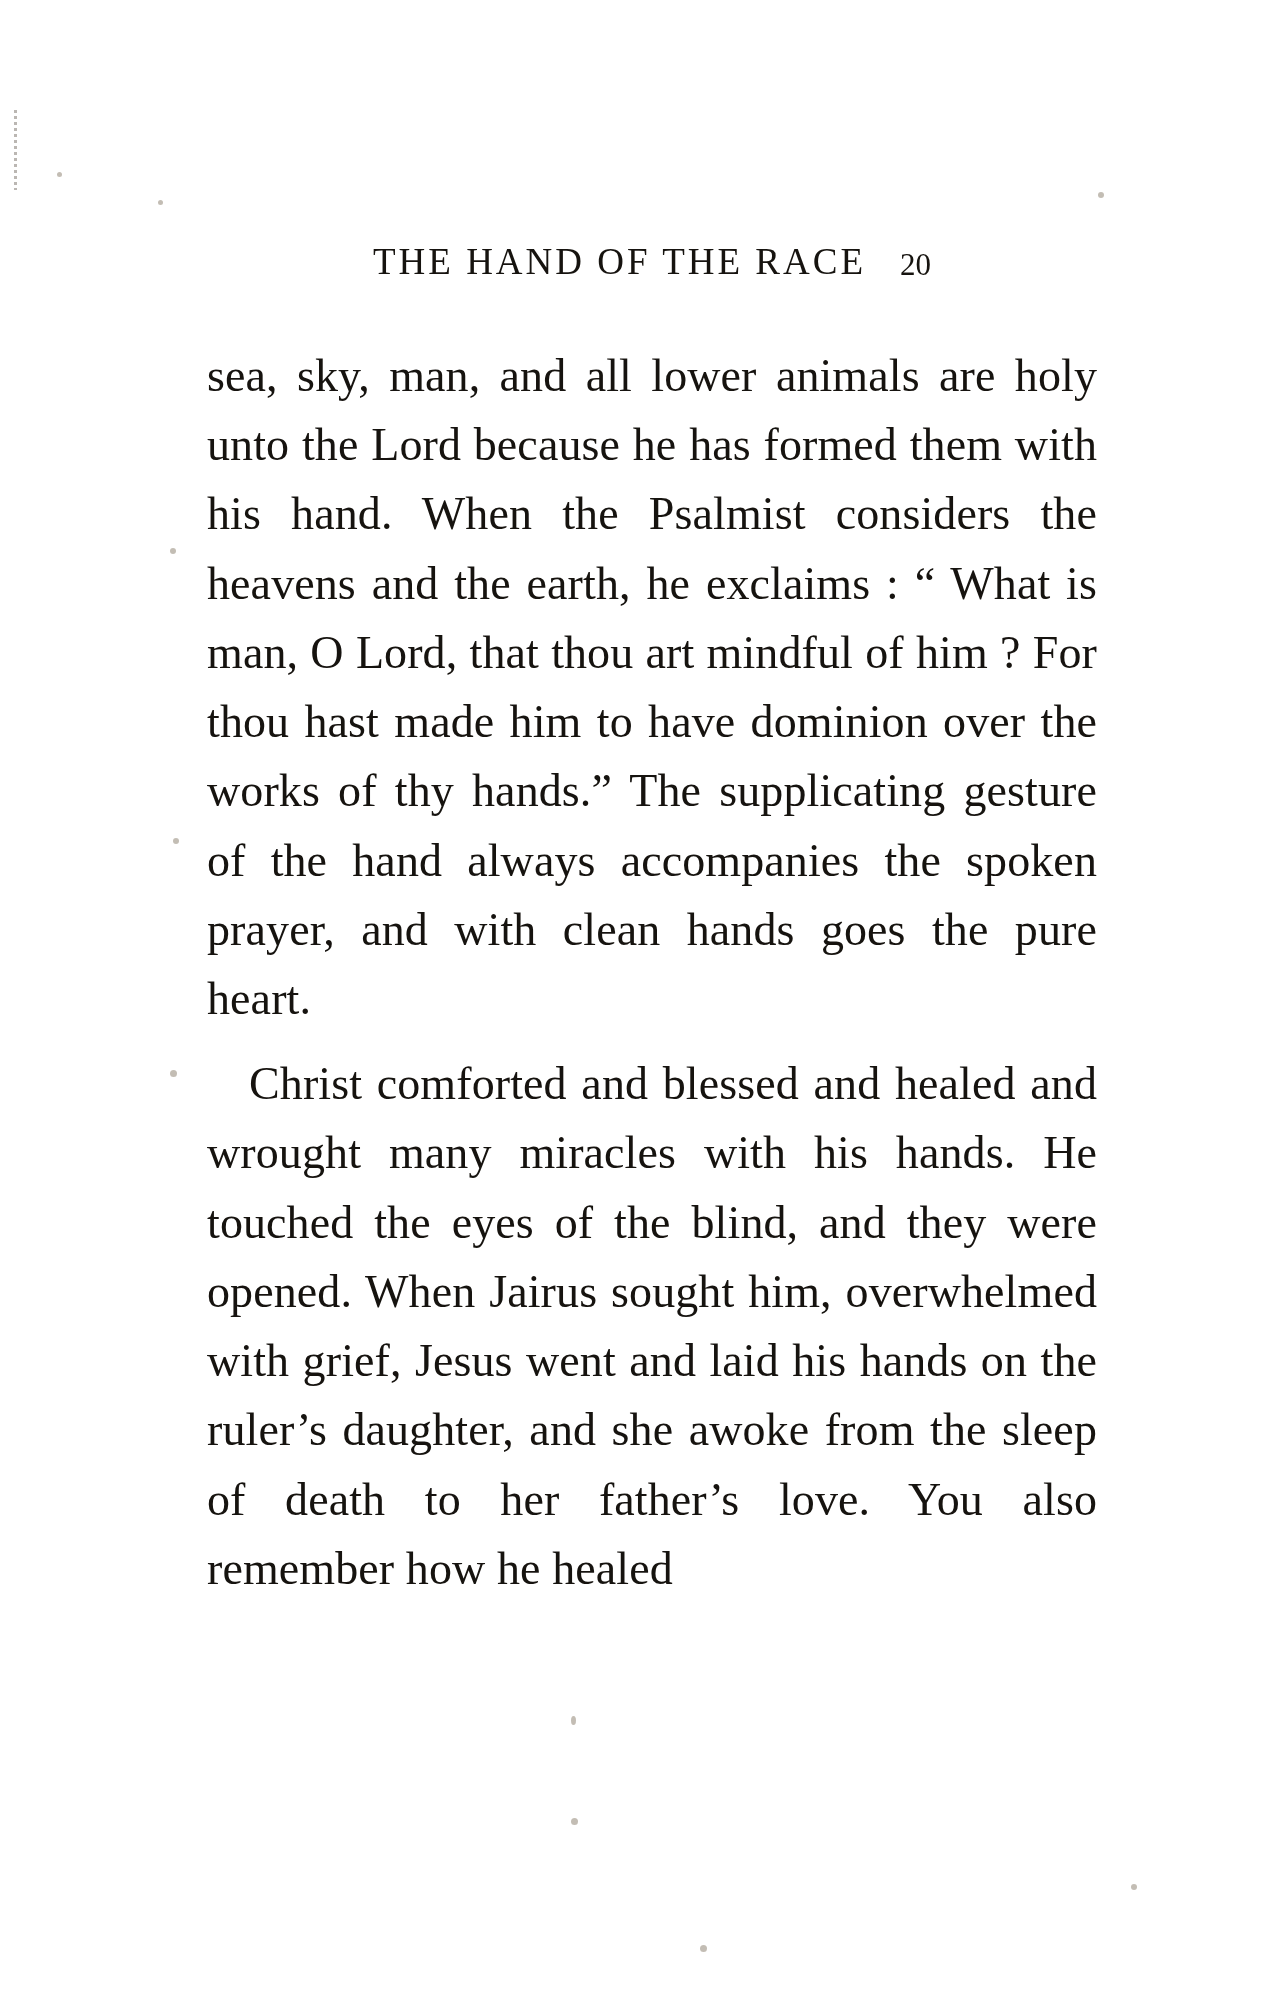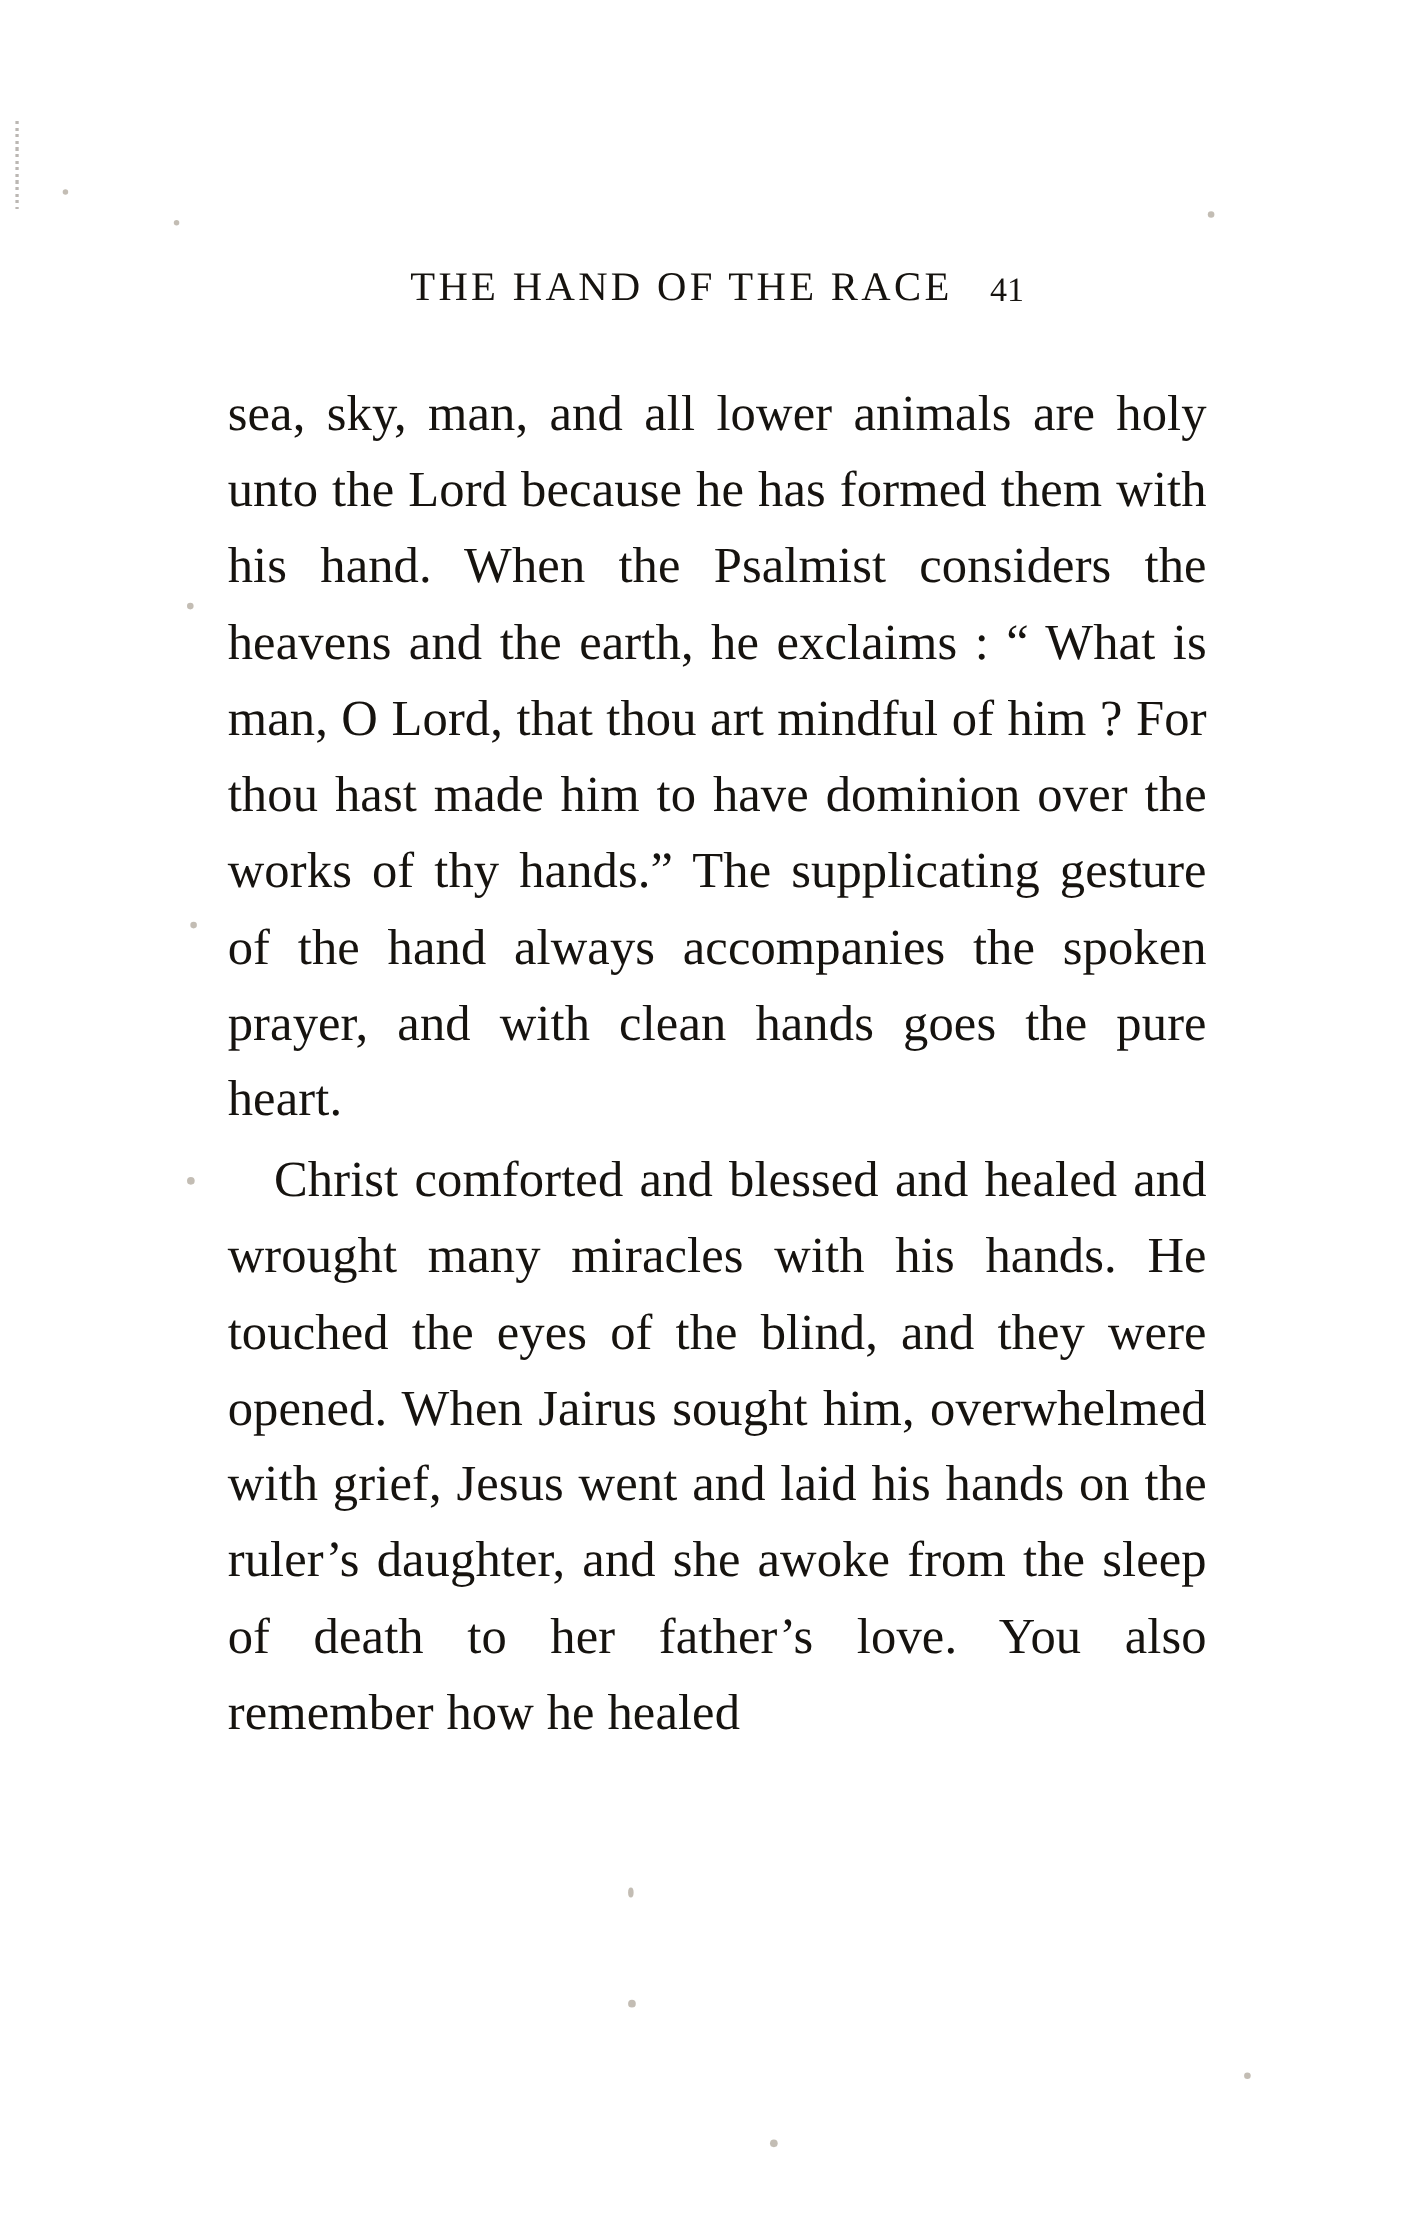--- a/index.html
+++ b/index.html
@@ -77,21 +77,21 @@
   p.body {
     margin: 0;
     font-size: 46px;
     line-height: 1.505;
     text-align: justify;
     text-justify: inter-word;
     hyphens: manual;
     letter-spacing: 0.1px;
   }
   p.body + p.body {
-    margin-top: 4px;
+    margin-top: 16px;
   }
   p.indent {
     text-indent: 42px;
   }
 </style>
 </head>
 <body>
 
 <div class="page">
 
@@ -105,20 +105,20 @@
   <span class="speck" style="left:170px; top:1070px; width:7px; height:7px;"></span>
   <span class="speck" style="left:571px; top:1716px; width:5px; height:9px;"></span>
   <span class="speck" style="left:571px; top:1818px; width:7px; height:7px;"></span>
   <span class="speck" style="left:700px; top:1945px; width:7px; height:7px;"></span>
   <span class="speck" style="left:1131px; top:1884px; width:6px; height:6px;"></span>
 
   <div class="text-block">
 
     <h1 class="running-head">
       <span class="title">THE HAND OF THE RACE</span>
-      <span class="folio">41</span>
+      <span class="folio">20</span>
     </h1>
 
     <p class="body">sea, sky, man, and all lower animals are holy unto the Lord because he has formed them with his hand.  When the Psalmist considers the heavens and the earth, he exclaims :  “ What is man, O Lord, that thou art mindful of him ? For thou hast made him to have dominion over the works of thy hands.”   The supplicating gesture of the hand always accompanies the spoken prayer, and with clean hands goes the pure heart.</p>
     <p class="body indent">Christ comforted and blessed and healed and wrought many miracles with his hands.  He touched the eyes of the blind, and they were opened.  When Jairus sought him, overwhelmed with grief, Jesus went and laid his hands on the ruler’s daughter, and she awoke from the sleep of death to her father’s love.  You also remember how he healed</p>
 
   </div>
 </div>
 
 </body></html>

